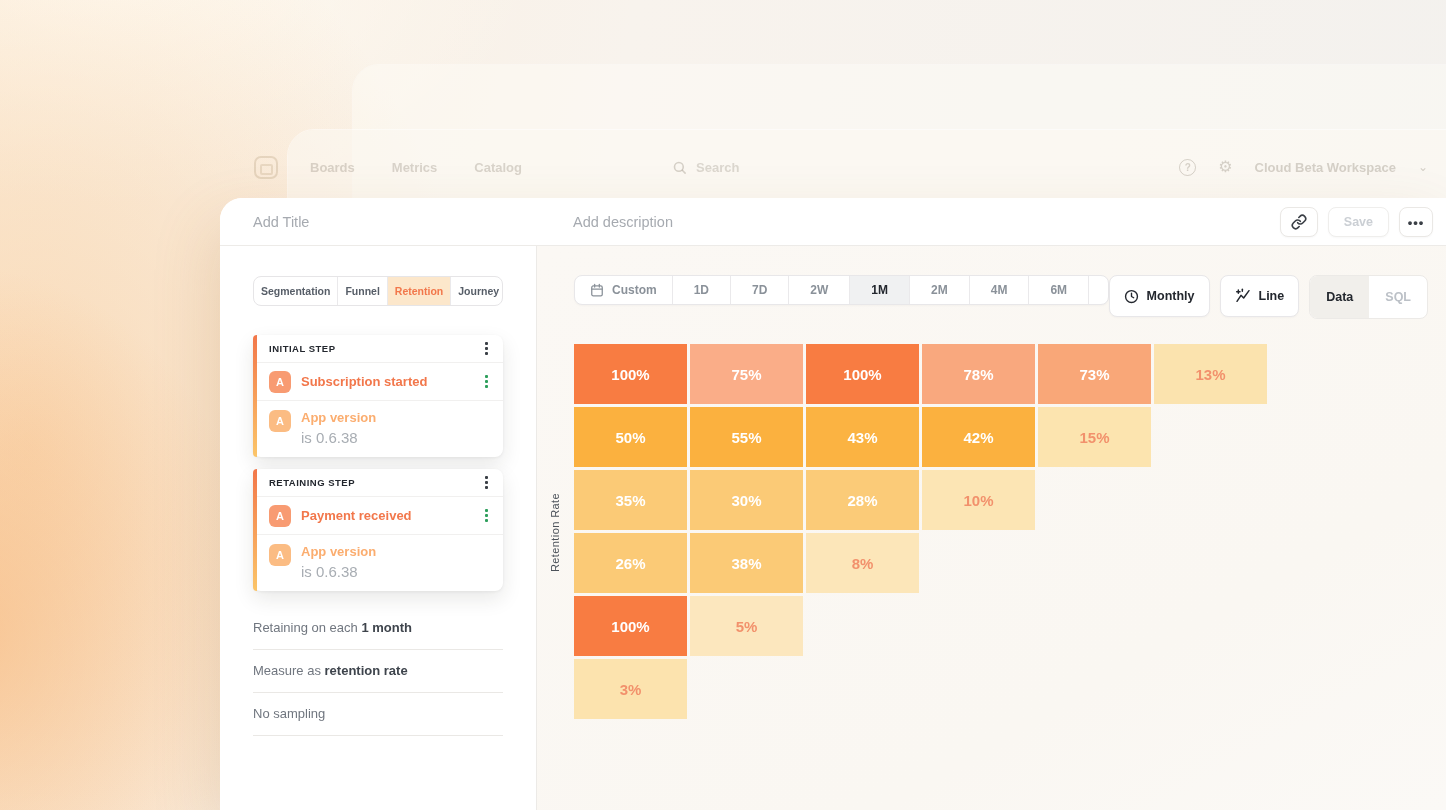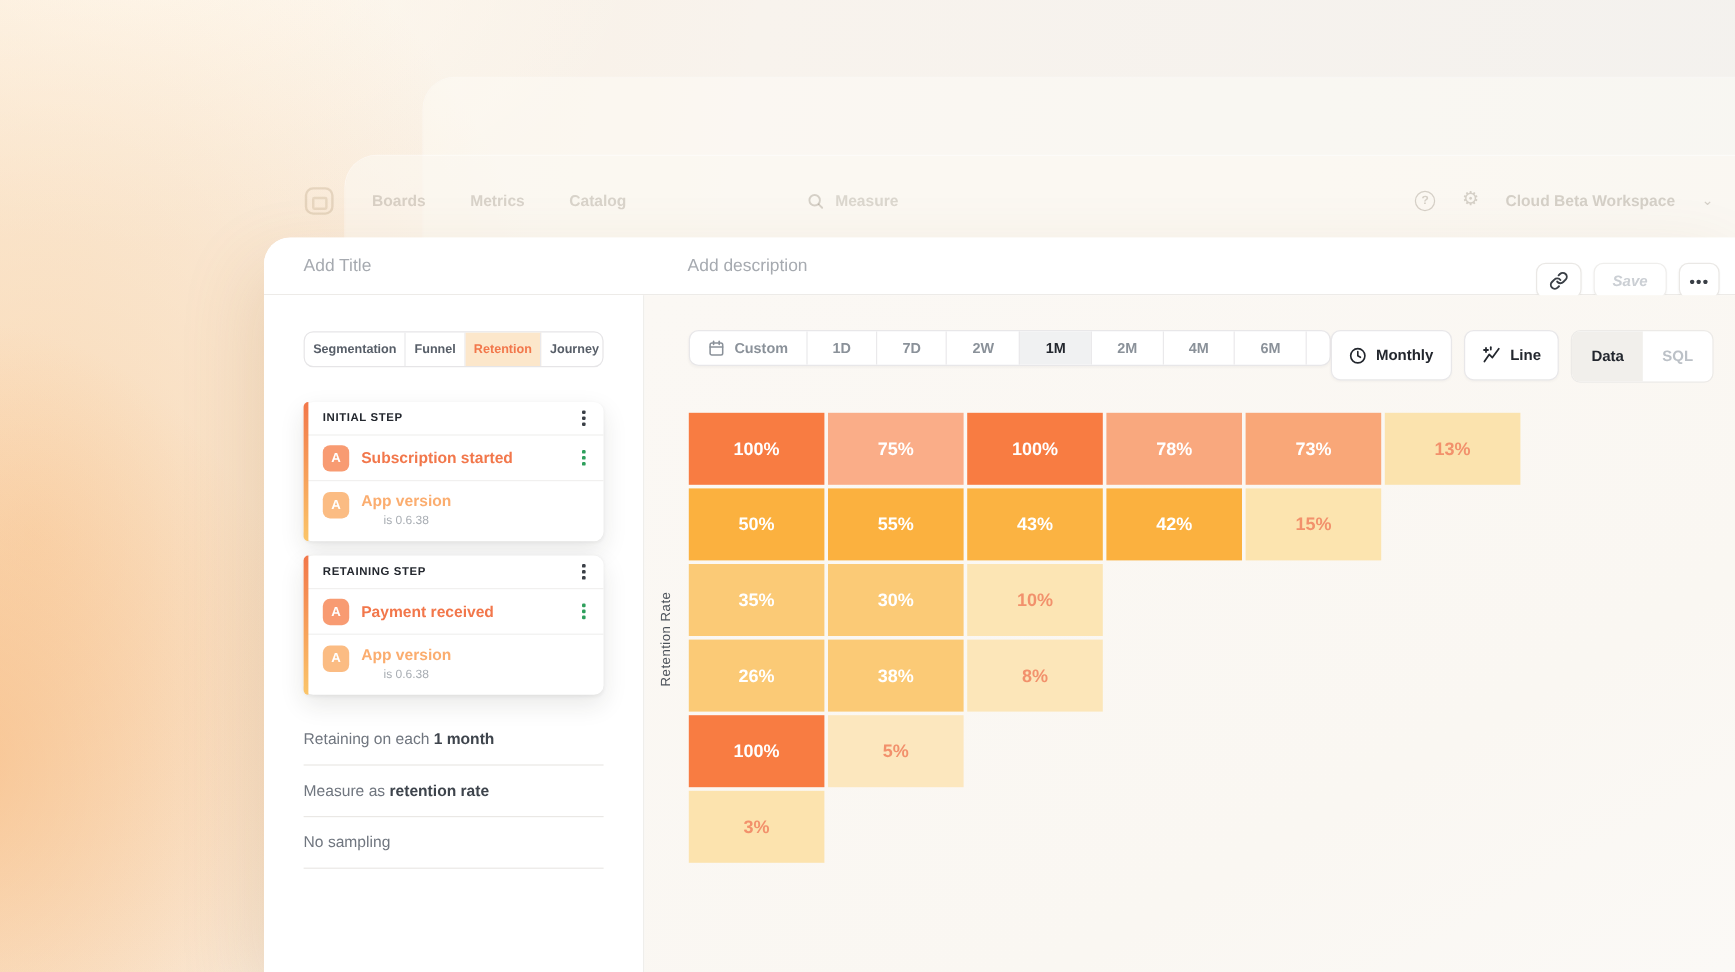--- a/index.html
+++ b/index.html
@@ -49,21 +49,21 @@
   .main-card {
     position:absolute; left:220px; top:198px; right:0; bottom:0;
     background:#fff; border-top-left-radius:22px; overflow:hidden;
     box-shadow:-10px 24px 60px rgba(160,100,40,.16);
   }
   .card-header { position:relative; height:48px; border-bottom:1px solid #EDEBE8; background:#fff; }
   .ph-text { position:absolute; top:0; height:48px; display:flex; align-items:center;
     font-size:14.5px; color:#A6AAB0; }
   .ph-title { left:33px; }
   .ph-desc { left:353px; }
-  .header-actions { position:absolute; right:13px; top:21px; display:flex; gap:10px;font-style:italic; }
+  .header-actions { position:absolute; right:13px; top:9px; display:flex; gap:10px; }
   .hbtn { height:30px; border:1px solid #EAE8E5; border-radius:8px; background:#fff;
     display:flex; align-items:center; justify-content:center; box-shadow:0 1px 2px rgba(0,0,0,.03); cursor:pointer; }
   .btn-link { width:38px; color:#3A3F46; }
   .btn-save { padding:0 15px; font-size:12.5px; font-weight:700; color:#CBCFD4; border-color:#EFEEEC; }
   .btn-more { width:34px; color:#3A3F46; font-weight:700; letter-spacing:1px; font-size:13px; }
 
   .card-body { position:absolute; top:48px; left:0; right:0; bottom:0; display:flex; }
 
   
   .sidebar { width:317px; background:#fff; border-right:1px solid #ECEAE7; padding:30px 33px 0 33px; }
@@ -87,21 +87,21 @@
   .kebab.green i { background:#2E9F5C; }
   .event-row { height:38px; display:flex; align-items:center; gap:10px; padding:0 12px 0 16px;
     border-bottom:1px solid #F1F0EF; }
   .badge { width:22px; height:22px; border-radius:6px; display:flex; align-items:center; justify-content:center;
     color:#fff; font-size:11px; font-weight:700; flex:none; }
   .badge.strong { background:#F89B72; }
   .badge.light { background:#FBBC83; }
   .event-name { flex:1; font-size:13px; font-weight:700; color:#F2774B; }
   .filter-row { display:flex; gap:10px; padding:9px 12px 11px 16px; align-items:flex-start; }
   .filter-name { font-size:13px; font-weight:700; color:#FBAD6F; }
-  .filter-cond { font-size:10px; color:#A8ADB3; margin-top:4px;text-align:center; }
+  .filter-cond { font-size:15px; color:#A8ADB3; margin-top:4px; }
 
   .options { margin-top:16px; }
   .option-row { padding:13px 0 14px; border-bottom:1px solid #EAE8E5; font-size:13px; color:#70767F; }
   .option-row b { color:#3E444C; font-weight:700; }
 
   
   .chart-pane { flex:1; position:relative; background:linear-gradient(150deg,#FBF8F4 0%, #FAF7F2 70%, #FBF9F6 100%); }
   .toolbar { position:absolute; top:29px; left:37px; right:18px; display:flex; justify-content:space-between; align-items:flex-start; }
   .range-group { display:flex; height:30px; border:1px solid #E8E7E9; border-radius:8px; background:#fff; overflow:hidden;
     box-shadow:0 1px 2px rgba(0,0,0,.03); }
@@ -137,21 +137,21 @@
     <div class="ghost-links" id="ghost-links">
         <div class="ghost-link">Boards</div>
         <div class="ghost-link">Metrics</div>
         <div class="ghost-link">Catalog</div>
       </div>
     <div class="ghost-search">
       <svg class="icon-svg" width="15" height="15" viewBox="0 0 24 24" fill="none" stroke="rgba(125,115,100,.3)" stroke-width="2.5" stroke-linecap="round">
           <circle cx="11" cy="11" r="7"></circle>
           <line x1="16.5" y1="16.5" x2="21" y2="21"></line>
         </svg>
-      <span>Measure</span>
+      <span>Search</span>
     </div>
     <div class="ghost-right">
       <div class="ghost-circle">
           <span>?</span>
         </div>
       <div class="ghost-gear">⚙</div>
       <div class="ghost-ws">Cloud Beta Workspace</div>
       <div class="ghost-chev">⌄</div>
     </div>
   </div>
@@ -327,20 +327,21 @@
           <div class="hm-row">
             <div class="hm-cell" style="background: rgb(251, 177, 63); color: rgb(255, 255, 255);">50%</div>
             <div class="hm-cell" style="background: rgb(251, 177, 63); color: rgb(255, 255, 255);">55%</div>
             <div class="hm-cell" style="background: rgb(251, 179, 66); color: rgb(255, 255, 255);">43%</div>
             <div class="hm-cell" style="background: rgb(251, 177, 63); color: rgb(255, 255, 255);">42%</div>
             <div class="hm-cell" style="background: rgb(252, 228, 175); color: rgb(242, 145, 108);">15%</div>
           </div>
           <div class="hm-row">
             <div class="hm-cell" style="background: rgb(251, 202, 118); color: rgb(255, 255, 255);">35%</div>
             <div class="hm-cell" style="background: rgb(251, 202, 118); color: rgb(255, 255, 255);">30%</div>
+            <div class="hm-cell" style="background: rgb(251, 203, 120); color: rgb(255, 255, 255);">28%</div>
             <div class="hm-cell" style="background: rgb(252, 229, 180); color: rgb(242, 145, 108);">10%</div>
           </div>
           <div class="hm-row">
             <div class="hm-cell" style="background: rgb(251, 202, 118); color: rgb(255, 255, 255);">26%</div>
             <div class="hm-cell" style="background: rgb(251, 202, 118); color: rgb(255, 255, 255);">38%</div>
             <div class="hm-cell" style="background: rgb(252, 230, 185); color: rgb(242, 145, 108);">8%</div>
           </div>
           <div class="hm-row">
             <div class="hm-cell" style="background: rgb(248, 124, 66); color: rgb(255, 255, 255);">100%</div>
             <div class="hm-cell" style="background: rgb(252, 231, 190); color: rgb(242, 145, 108);">5%</div>

